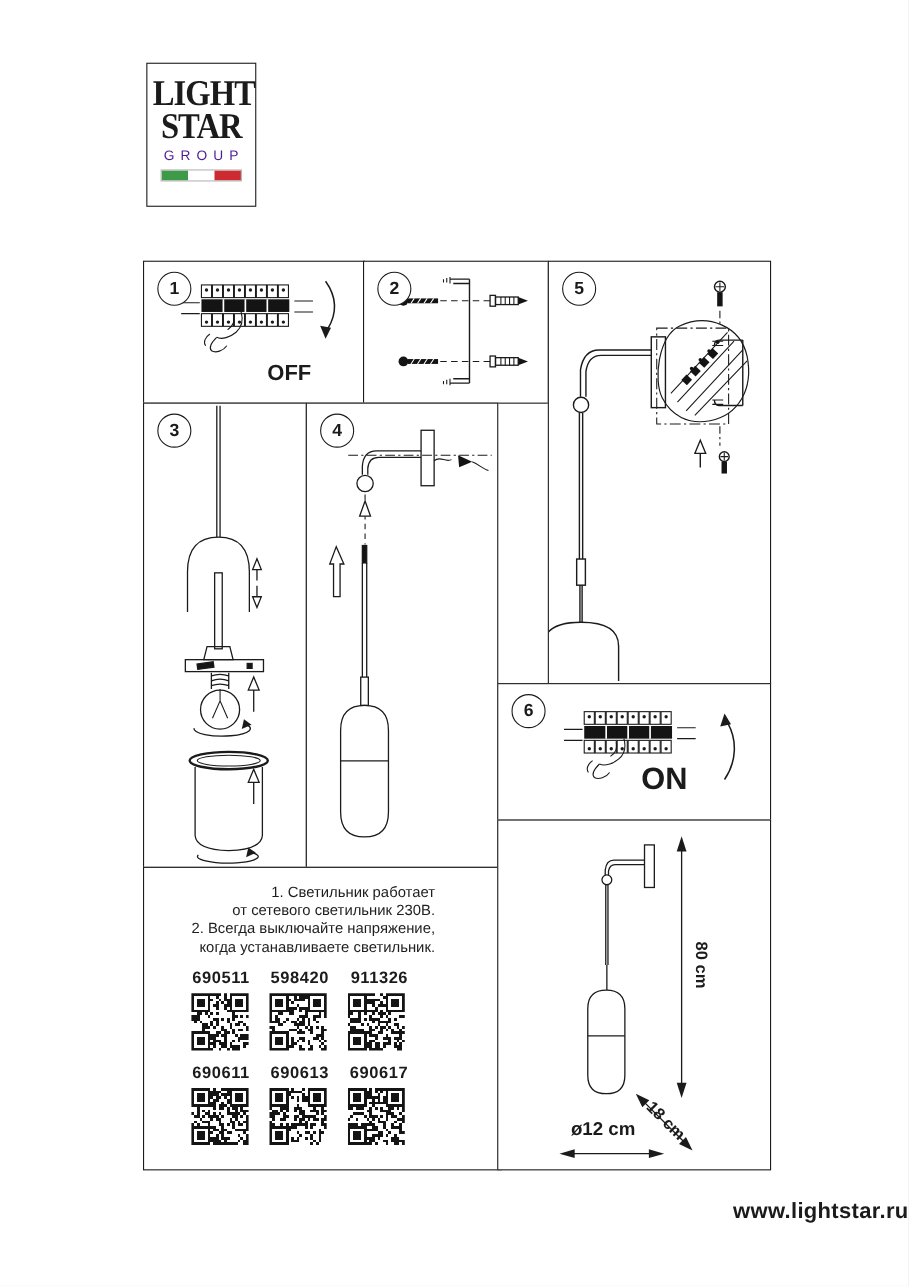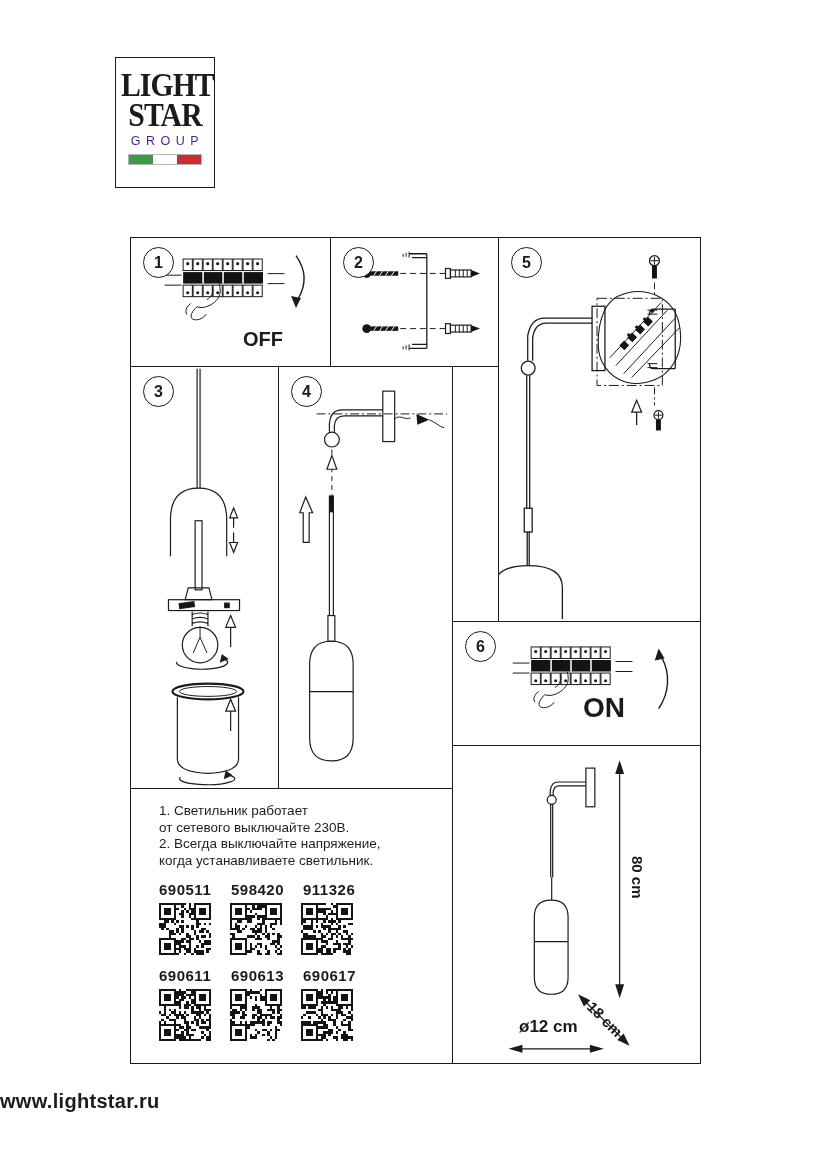--- a/index.html
+++ b/index.html
@@ -1,20 +1,20 @@
 <!DOCTYPE html>
 <html><head>
 <meta charset="utf-8">
 <style>
   html,body{margin:0;padding:0;background:#fff;}
   .page{position:relative;width:826px;height:1169px;background:#fff;overflow:hidden;
         font-family:"Liberation Sans","DejaVu Sans",sans-serif;color:#1b1b1b;
         outline:1px solid #cfcfcf;}
   
-  .logo-box{position:absolute;left:115px;top:57px;width:100px;height:131px;
+  .logo-box{position:absolute;left:133px;top:57px;width:100px;height:131px;
             border:1.5px solid #1b1b1b;box-sizing:border-box;text-align:center;}
   .logo-light,.logo-star{font-family:"Liberation Serif","DejaVu Serif",serif;font-weight:700;
             font-size:33px;line-height:30px;transform:scaleX(.9);letter-spacing:-1px;}
   .logo-light{margin-top:12px;}
   .logo-group{font-size:12.5px;letter-spacing:5.5px;padding-left:5px;margin-top:4px;color:#4c1d95;}
   .logo-flag{width:72px;height:9px;margin:7px auto 0;display:flex;outline:1px solid #b5b5b5;}
   .logo-flag span{flex:1;height:100%;}
   .title-block{position:absolute;right:126px;top:54px;text-align:right;}
   .t1{font-size:21px;font-weight:700;line-height:30px;letter-spacing:.6px;}
   .t2{font-size:21.5px;font-weight:700;line-height:28px;letter-spacing:1.4px;margin-top:15px;
@@ -32,33 +32,33 @@
   #notes{left:130px;top:788px;width:326px;height:276px}
   #dims{left:452px;top:745px;width:249px;height:319px}
   .panel svg.art{position:absolute;left:0;top:0;width:100%;height:100%;}
   .num{position:absolute;left:12px;top:9px;width:29px;height:29px;border:1.5px solid #1b1b1b;
        border-radius:50%;display:flex;align-items:center;justify-content:center;
        font-size:16px;font-weight:600;background:#fff;z-index:2;}
   .switch-label{position:absolute;font-weight:700;z-index:2;}
   #p1 .switch-label{left:112px;top:90px;font-size:20px;text-align:right;}
   #p6 .switch-label{left:130px;top:70px;font-size:28px;text-align:right;}
   
-  #notes .inner{position:absolute;left:28px;top:14px;}
+  #notes .inner{position:absolute;left:43px;top:14px;text-align:right;}
   .note-line{font-size:13.5px;line-height:16.5px;color:#1e1e1e;}
   .articles-row{display:flex;gap:19px;margin-top:12px;}
   .article{width:53px;font-weight:700;font-size:15px;letter-spacing:.5px;}
   .qr-row{display:flex;gap:19px;margin-top:5px;}
   svg.qr{width:52px;height:52px;display:block;}
   
   .dim80{position:absolute;left:193px;top:110px;font-size:15px;font-weight:700;
          transform:rotate(90deg);transform-origin:0 0;white-space:nowrap;}
   .dim18{position:absolute;left:143px;top:252px;font-size:15px;font-weight:700;
          transform:rotate(45deg);transform-origin:0 0;white-space:nowrap;}
   .dim12{position:absolute;left:66px;top:271px;font-size:17px;font-weight:700;}
-  .footer{position:absolute;left:0;right:0;top:1090px;text-align:left;
+  .footer{position:absolute;left:0;right:0;top:1090px;text-align:right;
           font-size:20px;font-weight:700;letter-spacing:.3px;}
 </style>
 </head>
 <body>
 
 <div class="page">
 
   <div class="logo-box">
     <div class="logo-light">LIGHT</div>
     <div class="logo-star">STAR</div>
@@ -267,21 +267,21 @@
       <g stroke="#1b1b1b" stroke-width="1.4" fill="none">
         <path d="M208,88 C219,72 220,52 211,36"></path>
       </g>
       <polygon points="208,27 204,39 214,37" fill="#1b1b1b"></polygon>
     </svg>
   </div>
 
   <div class="panel" id="notes">
     <div class="inner">
       <div class="note-line">1. Светильник работает</div>
-      <div class="note-line">от сетевого выключайте 230В.</div>
+      <div class="note-line">от сетевого светильник 230В.</div>
       <div class="note-line">2. Всегда выключайте напряжение,</div>
       <div class="note-line">когда устанавливаете светильник.</div>
       <div class="articles-row">
         <div class="article">690511</div>
         <div class="article">598420</div>
         <div class="article">911326</div>
       </div>
       <div class="qr-row">
         <svg class="qr" viewBox="0 0 21 21">
             <g fill="#141414" shape-rendering="crispEdges">

